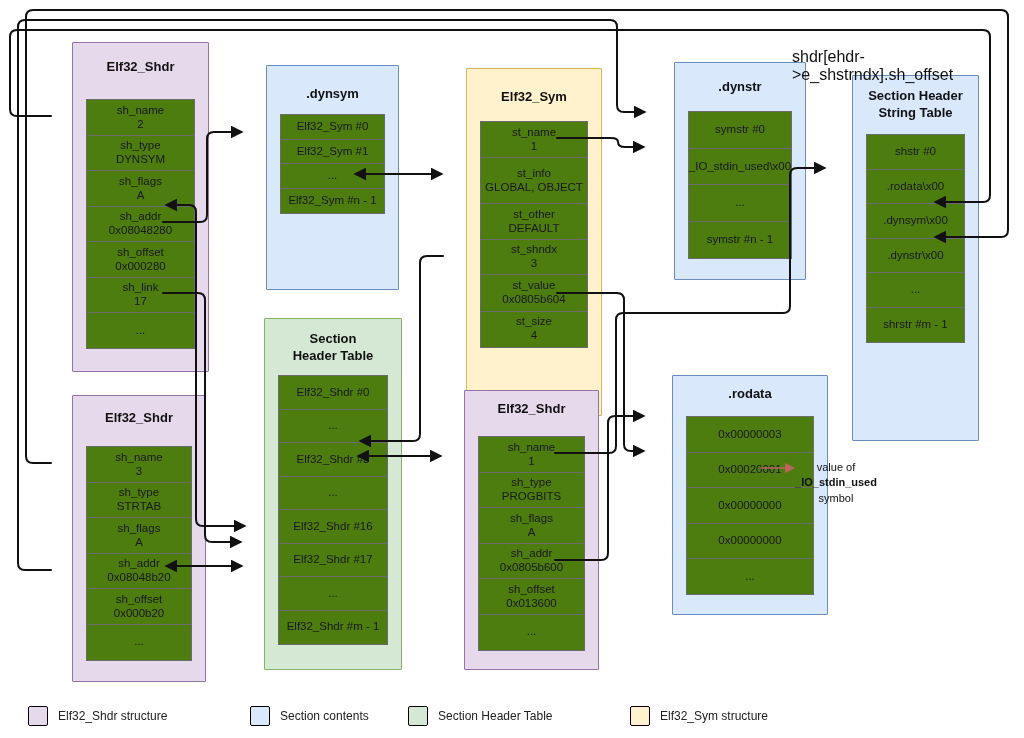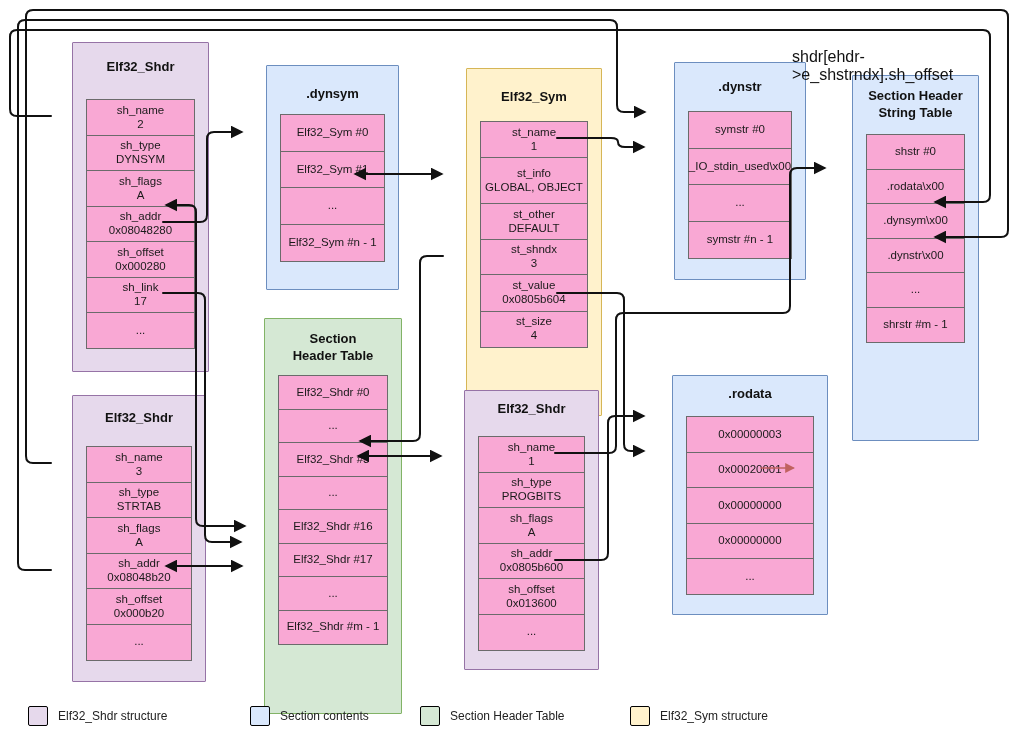--- a/index.html
+++ b/index.html
@@ -2,48 +2,48 @@
 <html><head>
 <meta charset="utf-8">
 <style>
   html,body{margin:0;padding:0;background:#fff;}
   #canvas{position:relative;width:1024px;height:738px;background:#ffffff;overflow:hidden;
           font-family:"Liberation Sans", sans-serif;}
   .box{position:absolute;box-sizing:border-box;border:1.6px solid;border-radius:1px;margin-left:34px;}
   .box .title{font-weight:bold;font-size:13px;text-align:center;color:#111;line-height:1.3;}
   .rows{position:absolute;left:13px;right:13px;top:0;}
   .row{position:relative;box-sizing:border-box;margin-top:-1.5px;border:1.6px solid #6b6b6b;
-       background:#f9a8d4;display:flex;flex-direction:column;align-items:center;justify-content:center;
+       background:#4d7c0f;display:flex;flex-direction:column;align-items:center;justify-content:center;
        text-align:center;font-size:11.5px;color:#1a1a1a;line-height:1.18;}
   .row:first-child{margin-top:0;}
   .purple{background:#e6d9ec;border-color:#9673a6;}
   .blue{background:#dae8fc;border-color:#6c8ebf;}
   .green{background:#d5e8d4;border-color:#82b366;}
   .yellow{background:#fff2cc;border-color:#d6b656;}
 
   #box-tl{left:38px;top:42px;width:137px;height:330px;}      #box-tl .title{margin-top:16px;} #box-tl .rows{top:56px;} #box-tl .row{height:37px;}
   #box-bl{left:38px;top:395px;width:134px;height:287px;}     #box-bl .title{margin-top:14px;} #box-bl .rows{top:50px;} #box-bl .row{height:37px;}
-  #box-dynsym{left:232px;top:65px;width:133px;height:225px;} #box-dynsym .title{margin-top:20px;} #box-dynsym .rows{top:48px;} #box-dynsym .row{height:38px;}
-  #box-sht{left:230px;top:318px;width:138px;height:396px;}   #box-sht .title{margin-top:12px;} #box-sht .rows{top:56px;} #box-sht .row{height:35px;}
+  #box-dynsym{left:232px;top:65px;width:133px;height:225px;} #box-dynsym .title{margin-top:20px;} #box-dynsym .rows{top:48px;} #box-dynsym .row{height:26px;}
+  #box-sht{left:230px;top:318px;width:138px;height:352px;}   #box-sht .title{margin-top:12px;} #box-sht .rows{top:56px;} #box-sht .row{height:35px;}
   #box-sym{left:432px;top:68px;width:136px;height:348px;}    #box-sym .title{margin-top:20px;} #box-sym .rows{top:52px;} #box-sym .row{height:37px;}
   #box-sym .row.h48{height:48px;text-align:center;} #box-sym .row.h38{height:38px;}
   #box-bm{left:430px;top:390px;width:135px;height:280px;}    #box-bm .title{margin-top:10px;} #box-bm .rows{top:45px;} #box-bm .row{height:37px;}
   #box-dynstr{left:640px;top:62px;width:132px;height:218px;} #box-dynstr .title{margin-top:16px;} #box-dynstr .rows{top:48px;} #box-dynstr .row{height:38px;}
   #box-rodata{left:638px;top:375px;width:156px;height:240px;}#box-rodata .title{margin-top:10px;} #box-rodata .rows{top:40px;} #box-rodata .row{height:37px;}
   #box-shstrtab{left:818px;top:75px;width:127px;height:366px;}#box-shstrtab .title{margin-top:12px;} #box-shstrtab .rows{top:58px;} #box-shstrtab .row{height:36px;}
 
   #shoffset-label{position:absolute;left:792px;top:48px;width:200px;font-size:16px;color:#111;}
   #value-note{position:absolute;left:780px;top:460px;width:112px;text-align:center;font-size:11px;line-height:1.4;color:#111;}
   #value-note .b{font-weight:bold;}
   #value-note span{display:block;}
 
   .legend-item{position:absolute;top:706px;display:flex;align-items:center;}
   .legend-swatch{width:20px;height:20px;box-sizing:border-box;border:1.6px solid;border-radius:2px;margin-right:10px;}
   .legend-label{font-size:12px;color:#222;}
-  #legend-0{left:28px;} #legend-1{left:250px;} #legend-2{left:420px;} #legend-3{left:630px;}
+  #legend-0{left:28px;} #legend-1{left:250px;} #legend-2{left:408px;} #legend-3{left:630px;}
 
   #wires{position:absolute;left:0;top:0;z-index:5;pointer-events:none;}
 </style>
 </head>
 <body>
 
 <div id="canvas">
 
   <div class="box purple" id="box-tl">
     <div class="title">Elf32_Shdr</div>
@@ -277,20 +277,25 @@
       <div class="row">
           <span>...</span>
         </div>
       <div class="row">
           <span>shrstr #m - 1</span>
         </div>
     </div>
   </div>
 
   <div id="shoffset-label">shdr[ehdr-&gt;e_shstrndx].sh_offset</div>
+  <div id="value-note">
+    <span>value of</span>
+    <span class="b">_IO_stdin_used</span>
+    <span>symbol</span>
+  </div>
 
   <div class="legend-item" id="legend-0">
     <div class="legend-swatch purple"></div>
     <div class="legend-label">Elf32_Shdr structure</div>
   </div>
   <div class="legend-item" id="legend-1">
     <div class="legend-swatch blue"></div>
     <div class="legend-label">Section contents</div>
   </div>
   <div class="legend-item" id="legend-2">

